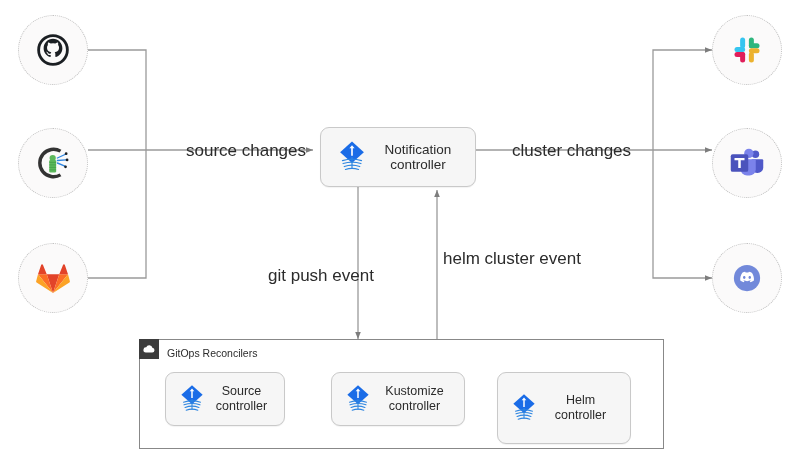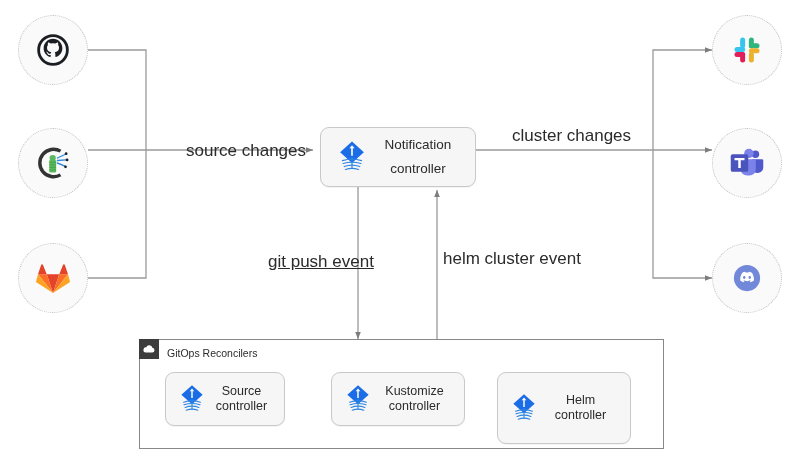--- a/index.html
+++ b/index.html
@@ -61,21 +61,21 @@
   .node .flux {
     width: 38px;
     height: 38px;
     flex: 0 0 38px;
     margin-left: 12px;
   }
   .node .node-label {
     flex: 1 1 auto;
     text-align: center;
     font-size: 13.5px;
-    line-height: 24px;
+    line-height: 15px;
     color: #2b2b2b;
     padding-right: 10px;
     white-space: pre-line;
   }
   #node-notification {
     left: 320px; top: 127px;
     width: 156px; height: 60px;
   }
   #node-source {
     left: 165px; top: 372px;
@@ -127,22 +127,22 @@
     white-space: nowrap;
   }
   
   .edge-label {
     position: absolute;
     font-size: 17px;
     color: #2b2b2b;
     white-space: nowrap;
   }
   #label-source-changes { left: 186px; top: 141px; }
-  #label-cluster-changes { left: 512px; top: 126px; }
-  #label-git-push { left: 268px; top: 252px; text-decoration: underline; }
+  #label-cluster-changes { left: 512px; top: 141px; }
+  #label-git-push { left: 268px; top: 266px; }
   #label-helm-upgrade { left: 443px; top: 249px; }
 </style>
 </head>
 <body>
 
 <div id="canvas">
 
   <svg id="wires" viewBox="0 0 800 462" width="800" height="462">
     <defs>
       <marker id="arrow" viewBox="0 0 10 10" refX="9" refY="5" markerWidth="6" markerHeight="6" orient="auto-start-reverse">

